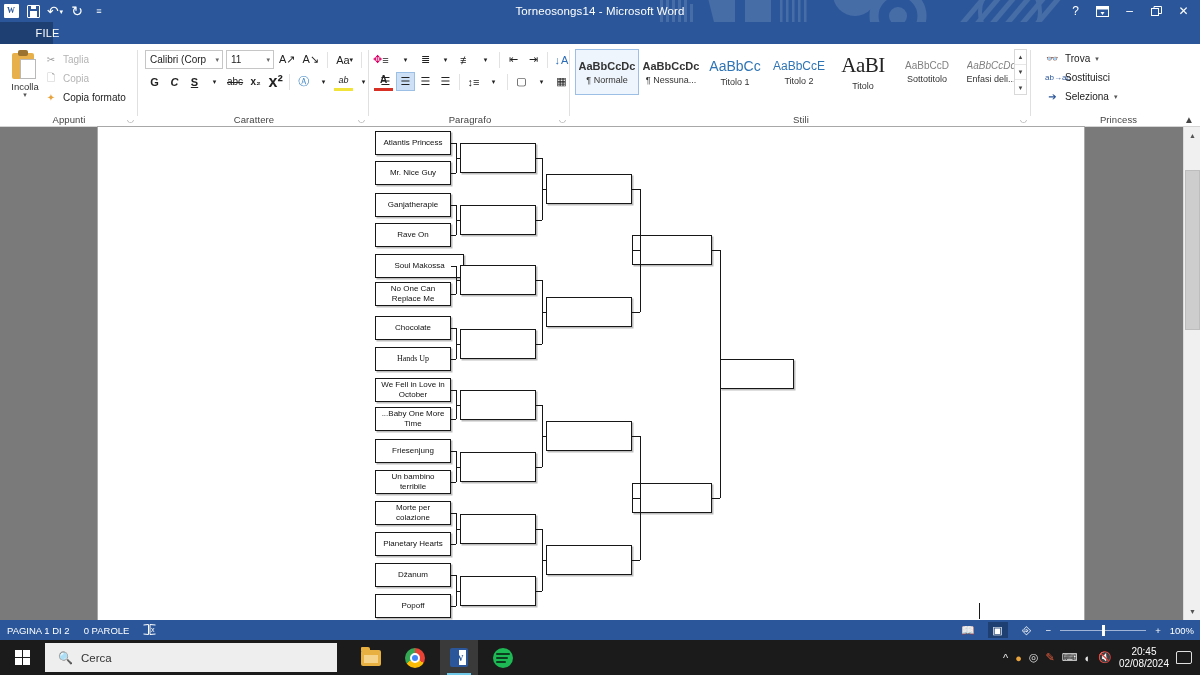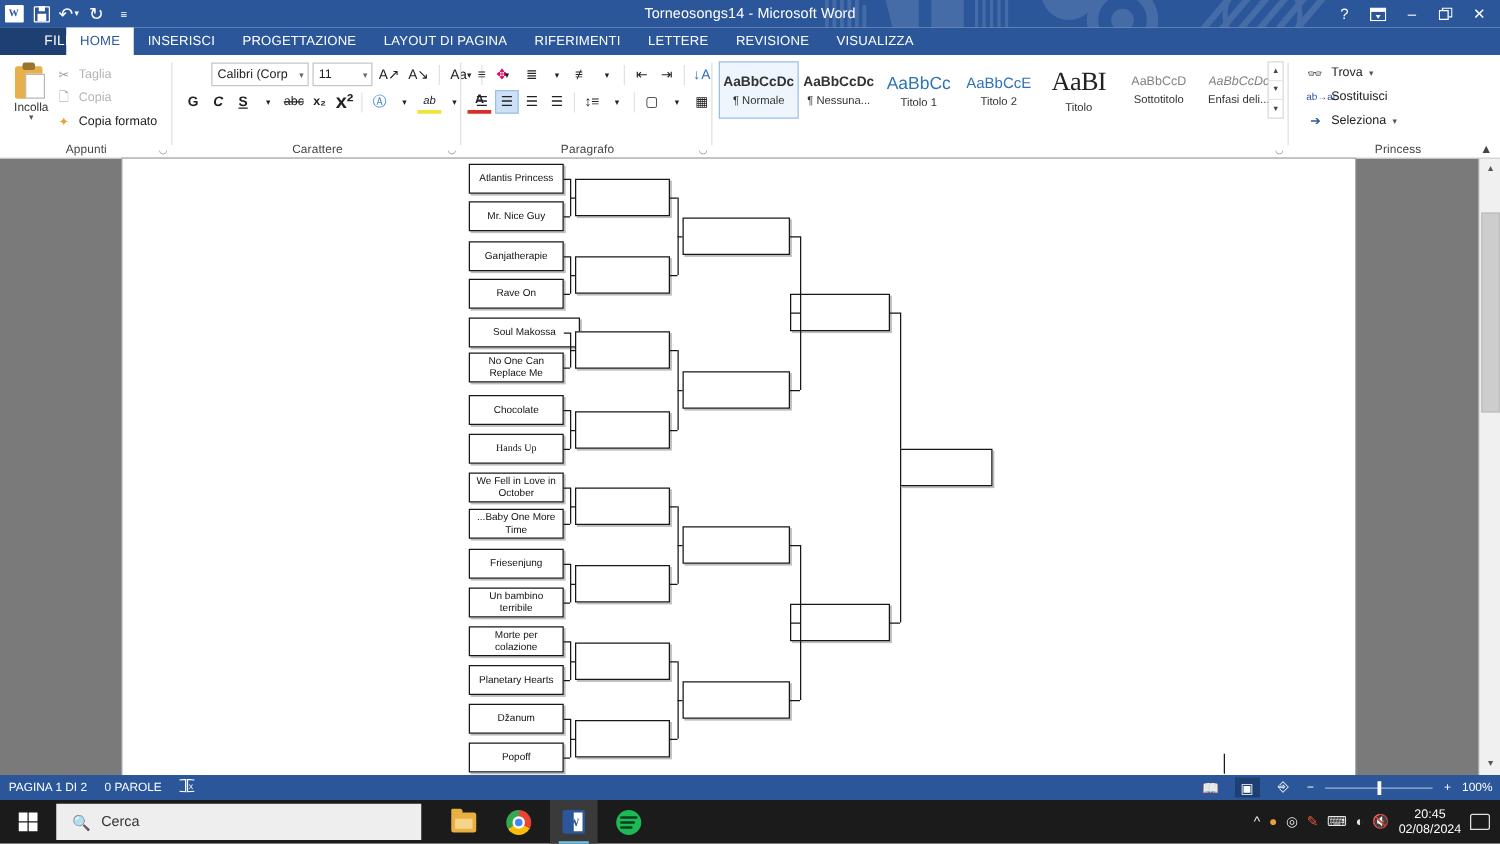--- a/index.html
+++ b/index.html
@@ -88,21 +88,21 @@
   .paste-arrow { font-size: 7px; color: #555; line-height: 6px; }
   .clip-items { position: absolute; left: 44px; top: 6px; width: 92px; }
   .clip-item { display: flex; align-items: center; height: 19px; gap: 5px; }
   .clip-item .ci-ico { width: 14px; text-align: center; font-size: 10px; color: #9a9a9a; }
   .clip-item .ci-txt { font-size: 10px; color: #b4b4b4; }
   .clip-item.enabled .ci-txt { color: #222; }
   .clip-item.enabled .ci-ico { color: #e8a33d; }
 
   
   .g-carattere { left: 139px; width: 230px; }
-  .fontrow1 { position: absolute; left: 6px; top: 6px; display: flex; align-items: center; gap: 3px; margin-left: 24px; }
+  .fontrow1 { position: absolute; left: 6px; top: 6px; display: flex; align-items: center; gap: 3px; }
   .combo {
     height: 19px; border: 1px solid #c6c6c6; background: #fff;
     display: flex; align-items: center; padding: 0 3px 0 4px;
     font-size: 10px; color: #222;
   }
   .combo .cv { flex: 1; white-space: nowrap; overflow: hidden; }
   .combo .ca { font-size: 7px; color: #666; margin-left: 3px; }
   .fontname { width: 78px; }
   .fontsize { width: 48px; }
   .ribbtn {
@@ -301,30 +301,20 @@
             <polyline points="3,2.5 3,0.5 10.5,0.5 10.5,7.5 8,7.5" fill="none" stroke="#fff"></polyline>
           </svg>
       </div>
       <div class="winbtn">✕</div>
     </div>
 
   </div>
 
   <div class="tabstrip">
     <div class="tab-file">FILE</div>
-    <div class="tabs">
-      <div class="tab active">HOME</div>
-      <div class="tab">INSERISCI</div>
-      <div class="tab">PROGETTAZIONE</div>
-      <div class="tab">LAYOUT DI PAGINA</div>
-      <div class="tab">RIFERIMENTI</div>
-      <div class="tab">LETTERE</div>
-      <div class="tab">REVISIONE</div>
-      <div class="tab">VISUALIZZA</div>
-    </div>
   </div>
 
   <div class="ribbon">
 
     <div class="grp g-appunti">
       <div class="paste-btn">
         <span class="clipboard-ico">
           <span class="board"></span>
             <span class="clip"></span>
             <span class="sheet"></span>
@@ -453,20 +443,21 @@
         <div class="style-item">
           <span class="sp emp">AaBbCcDс</span>
           <span class="sn">Enfasi deli...</span>
         </div>
       </div>
       <div class="stylescroll">
         <div class="ssb">▲</div>
         <div class="ssb">▼</div>
         <div class="ssb" style="border-bottom:none">▼</div>
       </div>
+      <div class="grp-label">Stili</div>
       <div class="dlg-launch">◡</div>
       <div class="grp-sep" style="right:0"></div>
     </div>
 
     <div class="grp g-modifica">
       <div class="mrow" style="top:5px">
         <span class="mi">👓</span>
         <span class="mt">Trova</span>
         <span class="md">▾</span>
       </div>

